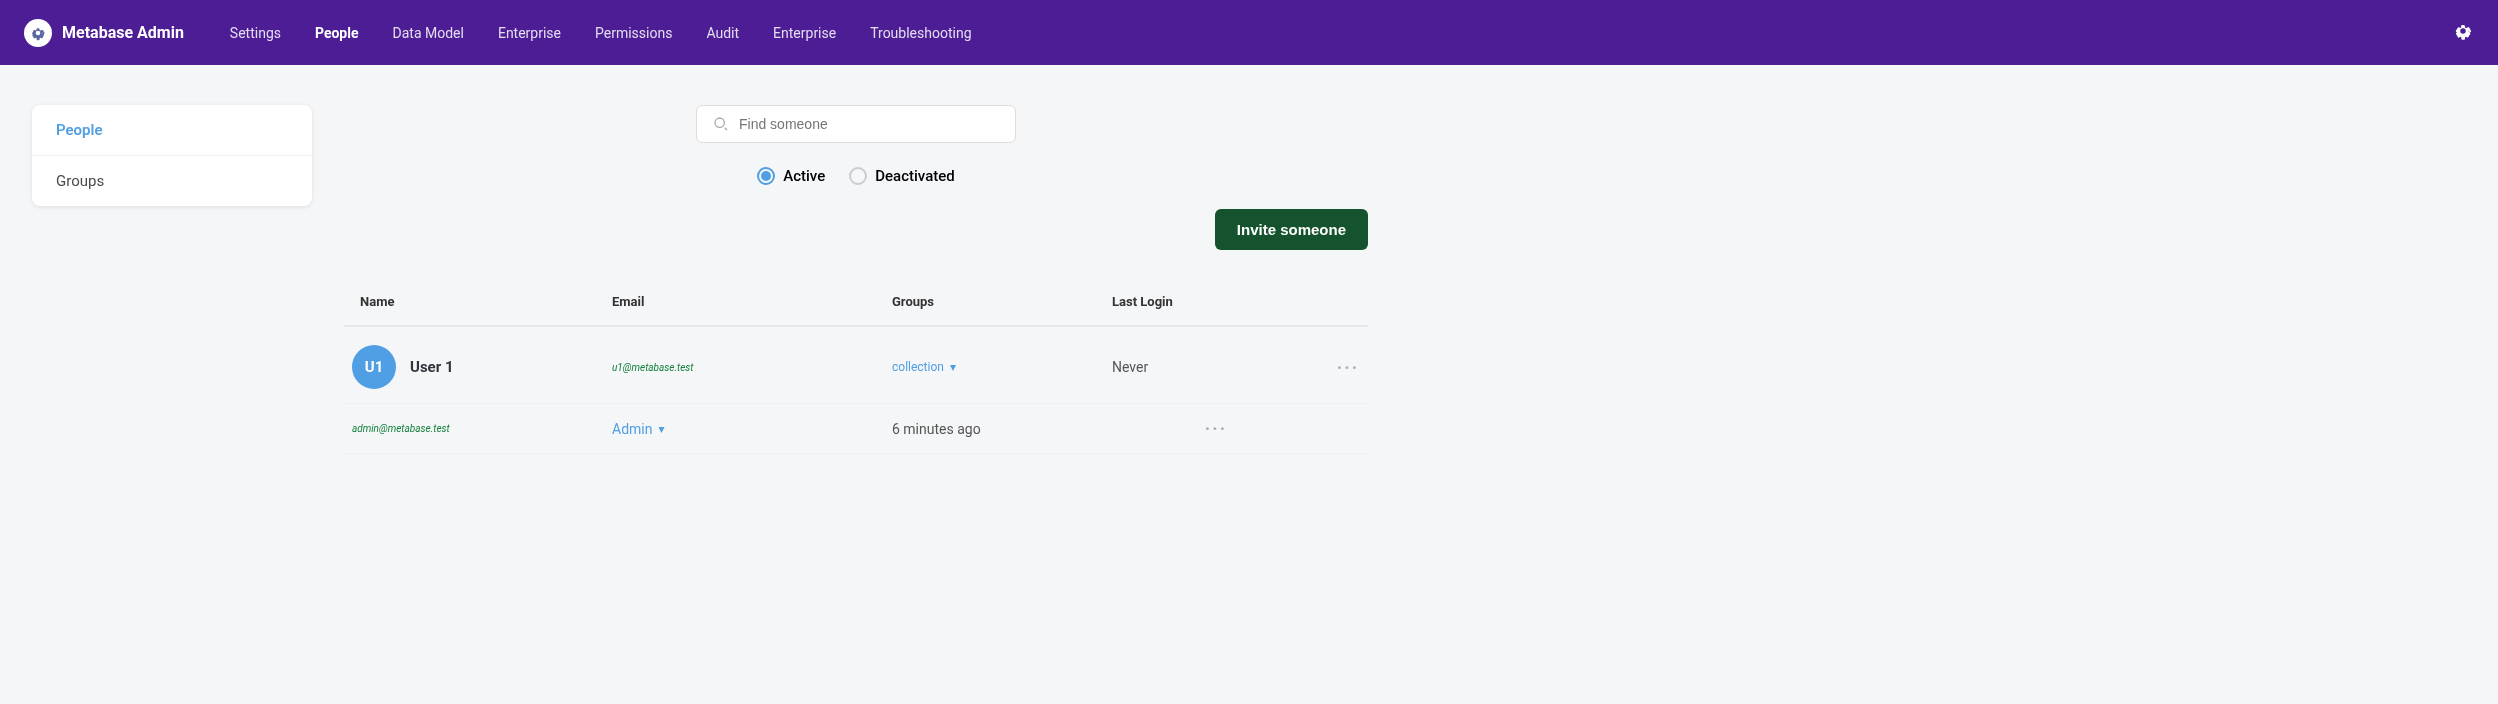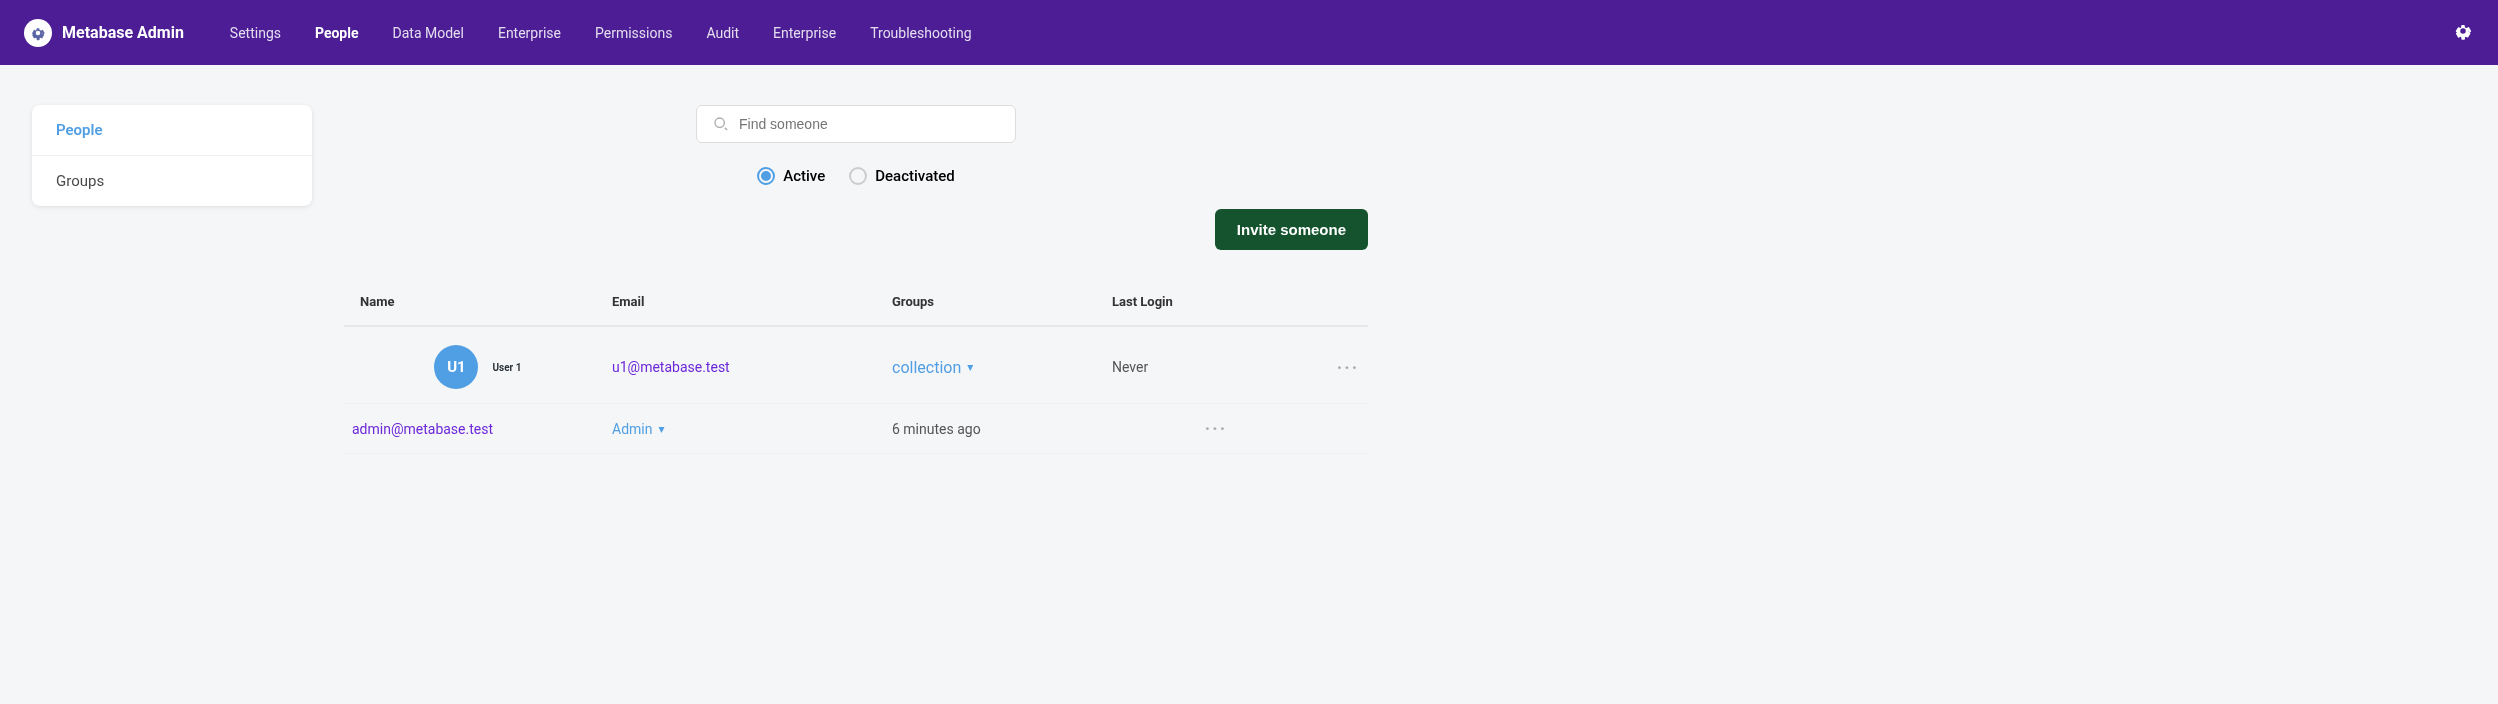--- a/index.html
+++ b/index.html
@@ -188,53 +188,53 @@
       align-items: center;
       padding: 14px 0;
       border-bottom: 1px solid #f0f0f0;
     }
 
     .cell-name {
       display: flex;
       align-items: center;
       gap: 14px;
       padding-left: 8px;
-      justify-content: center;
     }
     .avatar {
       width: 44px; height: 44px;
       border-radius: 50%;
       display: flex; align-items: center; justify-content: center;
       font-weight: 700;
       font-size: 15px;
       color: #fff;
       flex-shrink: 0;
     }
     .avatar-u1 { background: #509ee3; }
     .avatar-bt { background: #88bf4d; }
     .user-name {
+      font-size: 15px;
+      font-weight: 700;
+      color: #2e353b;
+    }
+
+    .cell-email {
       font-size: 10px;
-      font-weight: 700;
-      color: #2e353b;
-    }
-
-    .cell-email {
-      font-size: 14px;
-      color: #6d28d9;
+      color: #15803d;
       padding: 0 8px;
+      font-style: italic;
     }
     .cell-groups {
       display: flex;
       align-items: center;
       gap: 6px;
       padding: 0 8px;
     }
     .group-link {
       color: #509ee3;
-      font-size: 16px;
+      font-size: 12px;
       cursor: pointer;
     }
     .group-plain {
       color: #509ee3;
       font-size: 14px;
     }
     .chevron-icon { color: #509ee3; font-size: 12px; }
     .cell-login {
       font-size: 14px;
       color: #555;

